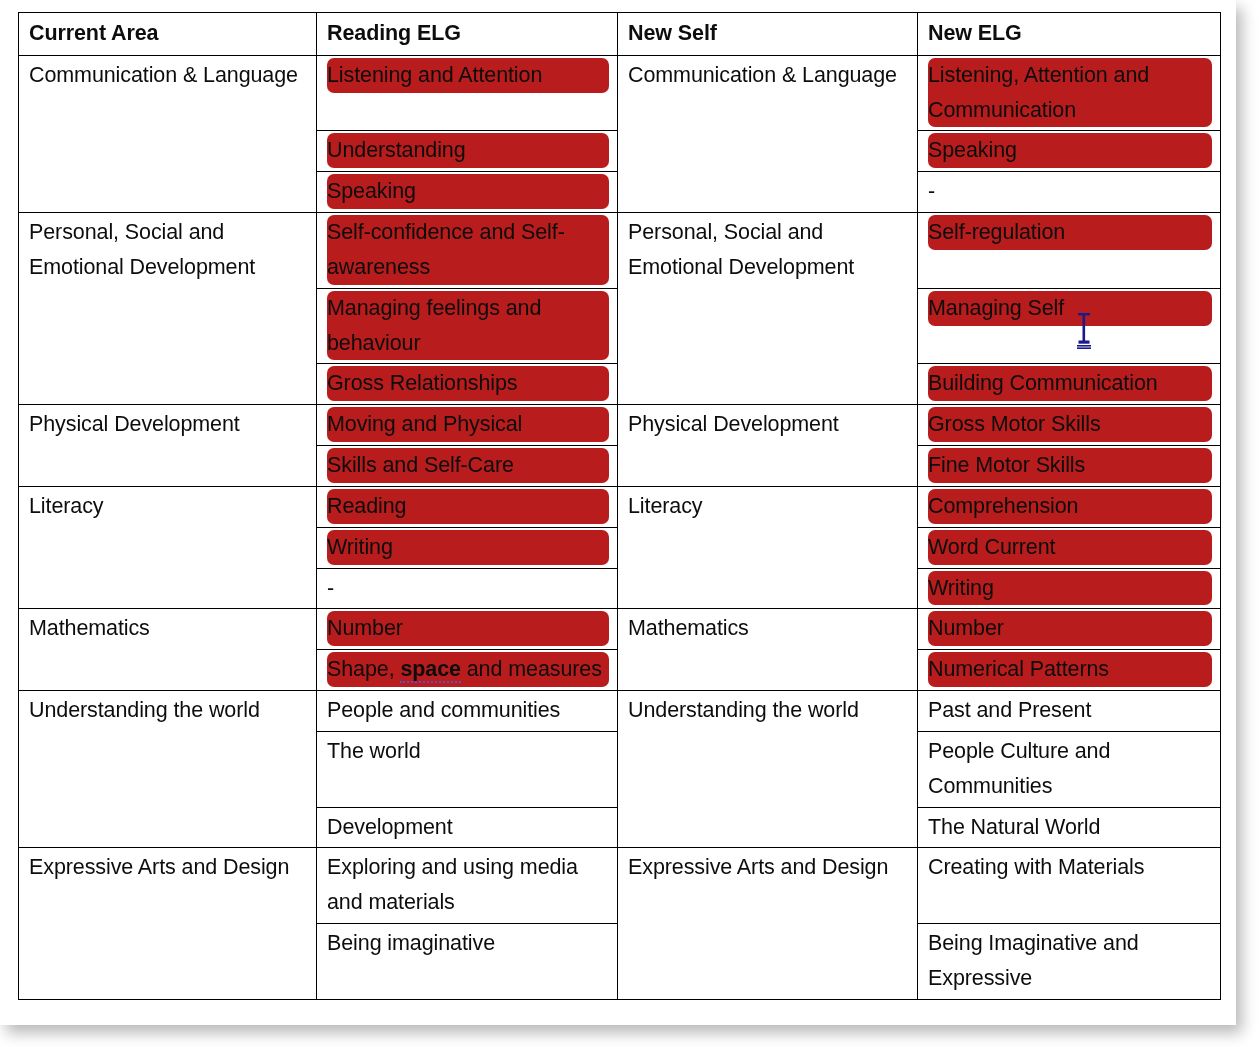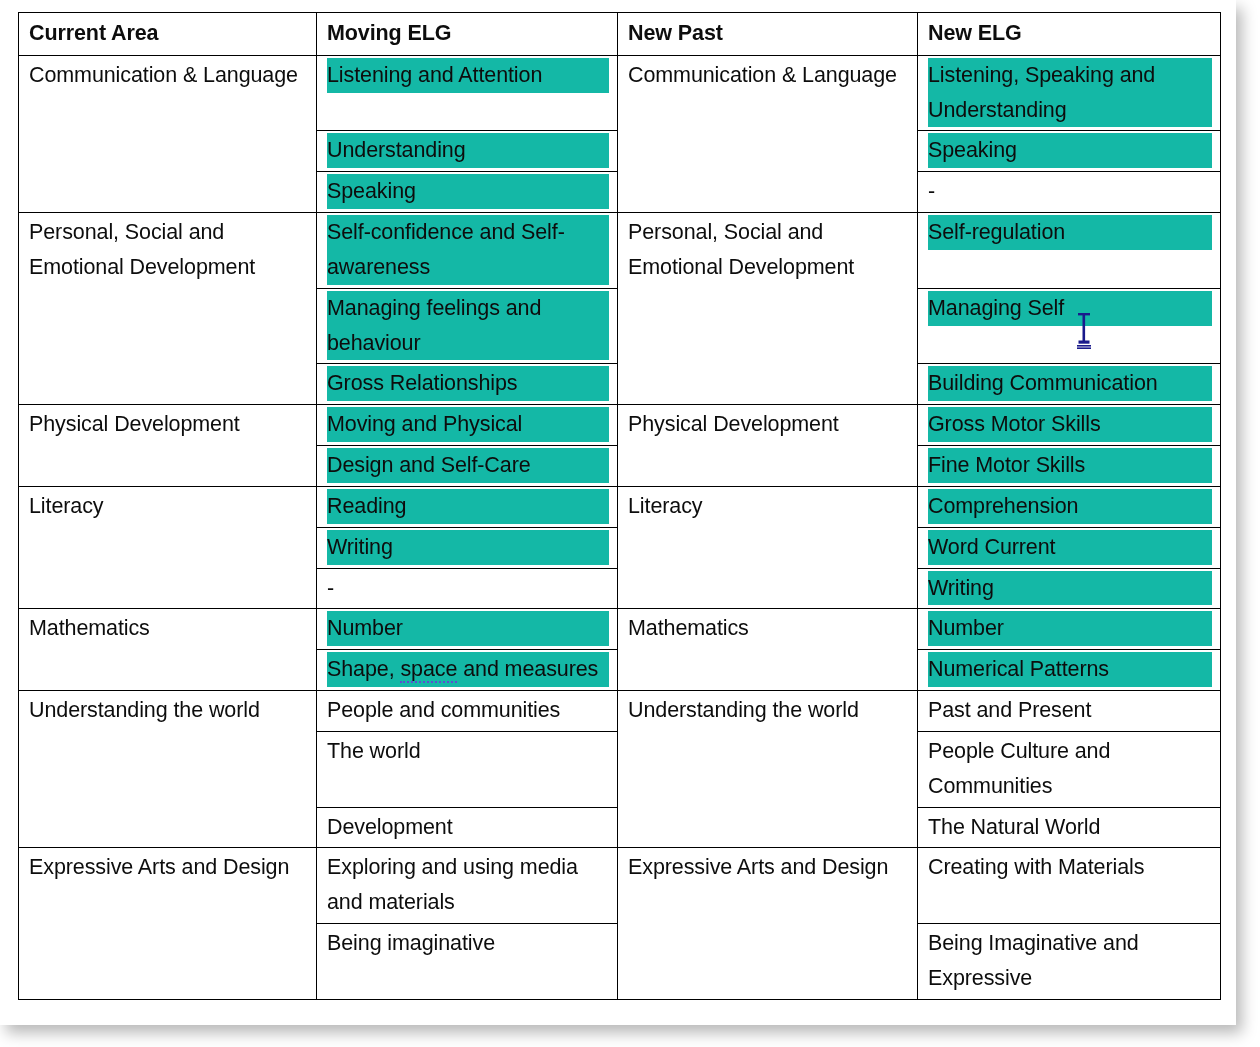--- a/index.html
+++ b/index.html
@@ -59,30 +59,32 @@
     padding-top: 3px;
     padding-bottom: 4px;
   }
 
   .col-a { width: 298px; }
   .col-b { width: 301px; }
   .col-c { width: 300px; }
   .col-d { width: 303px; }
 
   .hl {
-    background: #14b8a6;
+    background: #b91c1c;
     box-decoration-break: clone;
+    border-radius: 7px;
     -webkit-box-decoration-break: clone;
   }
 
   .cell-txt { display: block; }
 
   .smart-underline {
     border-bottom: 2px dotted #5b4fcf;
     padding-bottom: 0px;
+    font-weight: bold;
   }
 
   
   #text-cursor {
     position: absolute;
     left: 1073px;
     top: 312px;
     width: 22px;
     height: 38px;
     pointer-events: none;
@@ -96,34 +98,34 @@
     <table class="elg-table">
       <colgroup>
         <col class="col-a">
           <col class="col-b">
           <col class="col-c">
           <col class="col-d">
       </colgroup>
       <thead>
         <tr>
           <th>Current Area</th>
-          <th>Moving ELG</th>
-          <th>New Past</th>
+          <th>Reading ELG</th>
+          <th>New Self</th>
           <th>New ELG</th>
         </tr>
       </thead>
       <tbody id="tbody">
           <tr>
             <td rowspan="3">Communication &amp; Language</td>
             <td>
               <span class="cell-txt hl">Listening and Attention</span>
             </td>
             <td rowspan="3">Communication &amp; Language</td>
             <td>
-              <span class="cell-txt hl">Listening, Speaking and Understanding</span>
+              <span class="cell-txt hl">Listening, Attention and Communication</span>
             </td>
           </tr>
           <tr>
             <td>
               <span class="cell-txt hl">Understanding</span>
             </td>
             <td>
               <span class="cell-txt hl">Speaking</span>
             </td>
           </tr>
@@ -166,21 +168,21 @@
             <td>
               <span class="cell-txt hl">Moving and Physical</span>
             </td>
             <td rowspan="2">Physical Development</td>
             <td>
               <span class="cell-txt hl">Gross Motor Skills</span>
             </td>
           </tr>
           <tr>
             <td>
-              <span class="cell-txt hl">Design and Self-Care</span>
+              <span class="cell-txt hl">Skills and Self-Care</span>
             </td>
             <td>
               <span class="cell-txt hl">Fine Motor Skills</span>
             </td>
           </tr>
           <tr>
             <td rowspan="3">Literacy</td>
             <td>
               <span class="cell-txt hl">Reading</span>
             </td>

